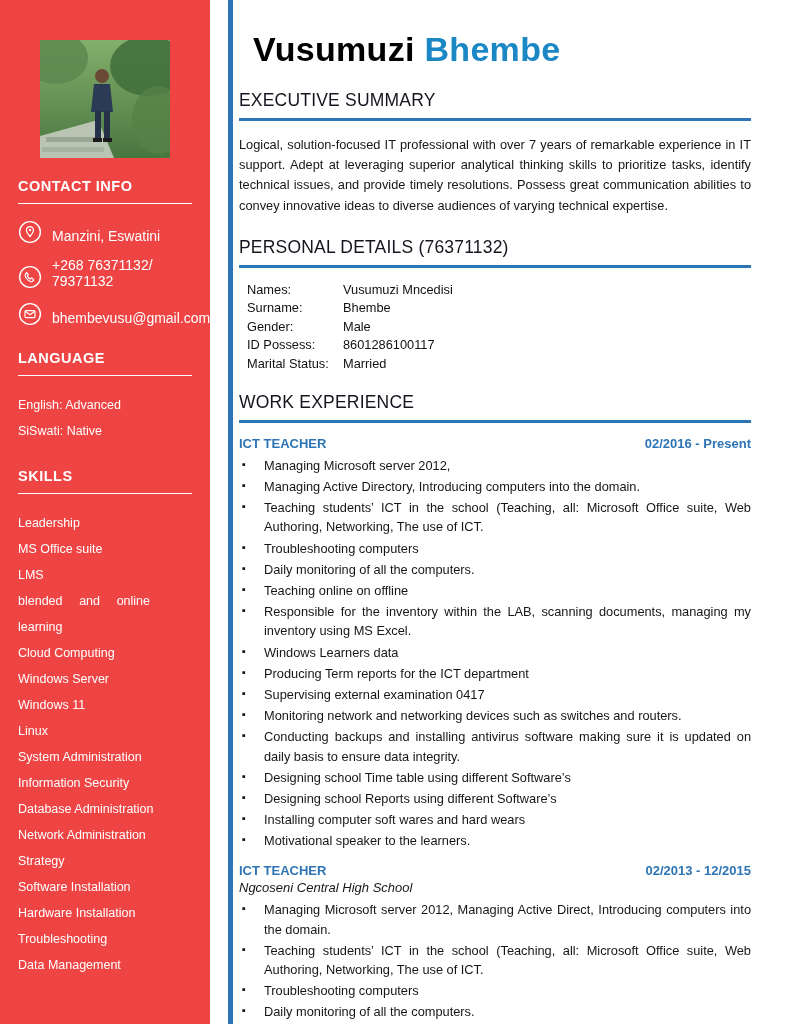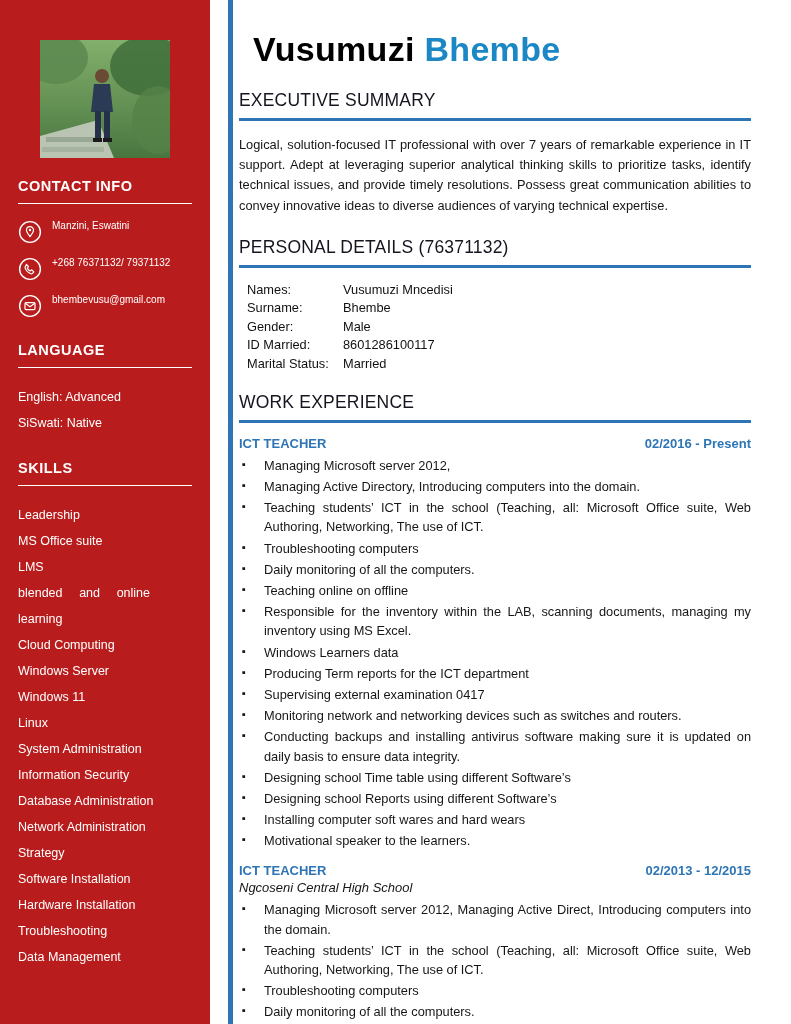--- a/index.html
+++ b/index.html
@@ -2,27 +2,27 @@
 <html><head>
 <meta charset="utf-8">
 <style>
   * { margin:0; padding:0; box-sizing:border-box; }
   html,body { width:791px; height:1024px; }
   body { font-family:"Liberation Sans", sans-serif; background:#ffffff; color:#111; overflow:hidden; }
 
   .page { position:relative; width:791px; height:1024px; display:flex; overflow:hidden; background:#fff; }
 
   
-  .sidebar { width:210px; height:100%; background:#b91c1c; color:#fff; padding:40px 18px 0 18px; flex:none; }
+  .sidebar { width:210px; height:100%; background:#ef4444; color:#fff; padding:40px 18px 0 18px; flex:none; }
   .photo-wrap { width:130px; height:118px; margin:0 auto; overflow:hidden; background:#5c8a50; }
   .photo-wrap svg { display:block; }
   .side-section { margin-top:24px; }
   .side-section.first { margin-top:20px; }
   .side-heading { font-size:14.5px; font-weight:bold; letter-spacing:0.5px; padding-bottom:9px; border-bottom:1px solid #ffffff; margin-bottom:16px; }
-  .contact-item { display:flex; align-items:flex-start; gap:10px; margin-bottom:13px; font-size:10px; }
+  .contact-item { display:flex; align-items:flex-end; gap:10px; margin-bottom:13px; font-size:14px; }
   .cicon { width:24px; height:24px; flex:none; }
   .side-list { list-style:none; }
   .side-list li { font-size:12.5px; line-height:26px; }
   .side-list li.wrap-skill { max-width:132px; text-align:justify; }
 
   
   .gap { width:18px; flex:none; background:#fff; }
   .vrule { width:5px; flex:none; background:#2e75b6; height:100%; }
 
   
@@ -159,21 +159,21 @@
       </div>
       <div class="row">
         <span class="lbl">Surname:</span>
         <span class="val">Bhembe</span>
       </div>
       <div class="row">
         <span class="lbl">Gender:</span>
         <span class="val">Male</span>
       </div>
       <div class="row">
-        <span class="lbl">ID Married:</span>
+        <span class="lbl">ID Possess:</span>
         <span class="val">8601286100117</span>
       </div>
       <div class="row">
         <span class="lbl">Marital Status:</span>
         <span class="val">Married</span>
       </div>
     </div>
 
     <div class="m-heading">WORK EXPERIENCE</div>
 

